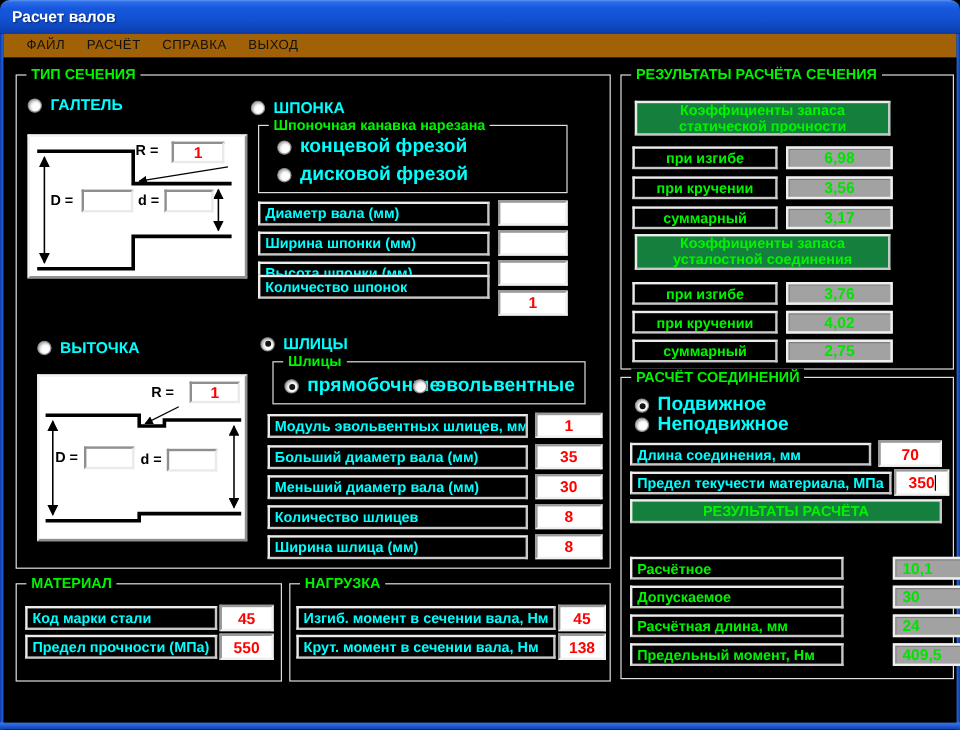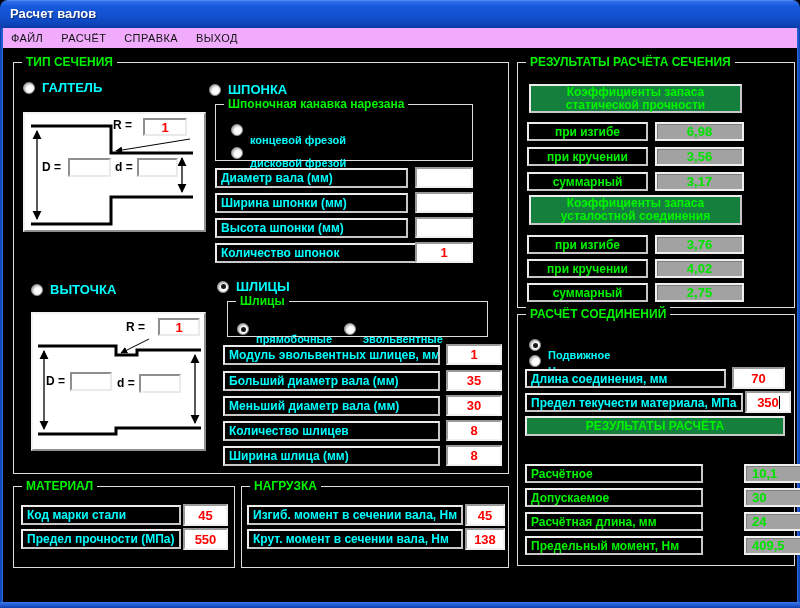--- a/index.html
+++ b/index.html
@@ -11,21 +11,21 @@
   .titlebar {
     left:0; top:0; width:800px; height:28px;
     border-radius:8px 8px 0 0;
     background:linear-gradient(180deg,#5a96f5 0%,#2a6ce8 6%,#1658dc 25%,#1150cf 60%,#0d43b8 88%,#0a3aa8 100%);
     color:#fff; font-size:13px; font-weight:bold;
     line-height:28px; padding-left:10px;
     text-shadow:1px 1px 1px #0a2a7a;
   }
   .menubar {
     left:3px; top:28px; width:794px; height:20px;
-    background:#f0abfc; display:flex; align-items:center; padding-left:5px;
+    background:#a16207; display:flex; align-items:center; padding-left:16px;
   }
   .menu-item { font-size:11px; color:#111; margin-right:12px; padding:2px 3px; letter-spacing:.4px; }
   .edge-l { left:0; top:28px; width:3px; height:580px; background:linear-gradient(90deg,#0a3aa8,#2b6be6); }
   .edge-r { left:797px; top:28px; width:3px; height:580px; background:linear-gradient(90deg,#2b6be6,#0a3aa8); }
   .edge-b { left:0; top:602px; width:800px; height:6px; background:linear-gradient(180deg,#3a77ee,#0d3fb2); }
   .client { left:3px; top:48px; width:794px; height:554px; background:#000; }
 
   
   .grp { border:1px solid #dedede; }
   .grp-title {
@@ -70,21 +70,21 @@
 
   
   .radio-row { display:flex; align-items:center; }
   .radio {
     width:12px; height:12px; border-radius:50%; background:#fdfdfd;
     border:1px solid #8a8a8a; box-shadow:inset 1px 1px 2px #aaa;
     display:inline-flex; align-items:center; justify-content:center; flex:none;
   }
   .radio.checked::after { content:''; width:5px; height:5px; border-radius:50%; background:#151515; }
   .radio-label { color:#00ffff; font-weight:bold; font-size:13px; margin-left:7px; white-space:nowrap; }
-  .radio-label.sm { font-size:11px;margin-top:20px; }
+  .radio-label.sm { font-size:16px; }
 
   
   .diag { background:#fff; border:2px solid; border-color:#f2f2f2 #909090 #909090 #f2f2f2; }
   .diag-text { position:absolute; font-size:12px; font-weight:bold; color:#000; }
   .diag-box {
     position:absolute; background:#fff;
     border:2px solid; border-color:#8f8f8f #eaeaea #eaeaea #8f8f8f;
     color:#ff0000; font-weight:bold; font-size:13px;
     display:flex; align-items:center; justify-content:center;
   }
@@ -156,21 +156,21 @@
     <span class="radio"></span>
     <span class="radio-label sm">дисковой фрезой</span>
   </div>
 
   <div class="abs flabel" style="left:212px;top:120px;width:193px;height:20px">Диаметр вала (мм)</div>
   <div class="abs vinput" style="left:412px;top:119px;width:58px;height:21px"></div>
   <div class="abs flabel" style="left:212px;top:145px;width:193px;height:20px">Ширина шпонки (мм)</div>
   <div class="abs vinput" style="left:412px;top:144px;width:58px;height:21px"></div>
   <div class="abs flabel" style="left:212px;top:170px;width:193px;height:20px">Высота шпонки (мм)</div>
   <div class="abs vinput" style="left:412px;top:169px;width:58px;height:21px"></div>
-  <div class="abs flabel" style="left:212px;top:195px;width:222px;height:20px">Количество шпонок</div>
+  <div class="abs flabel" style="left:212px;top:181px;width:193px;height:20px">Количество шпонок</div>
   <div class="abs vinput" style="left:412px;top:194px;width:58px;height:21px">1</div>
 
   <div class="abs radio-row" style="left:28px;top:234px">
     <span class="radio"></span>
     <span class="radio-label">ВЫТОЧКА</span>
   </div>
 
   <div class="abs diag" style="left:28px;top:264px;width:175px;height:139px">
     <svg class="abs" style="left:0;top:0" width="171" height="135" viewBox="0 0 171 135">
       <defs>

